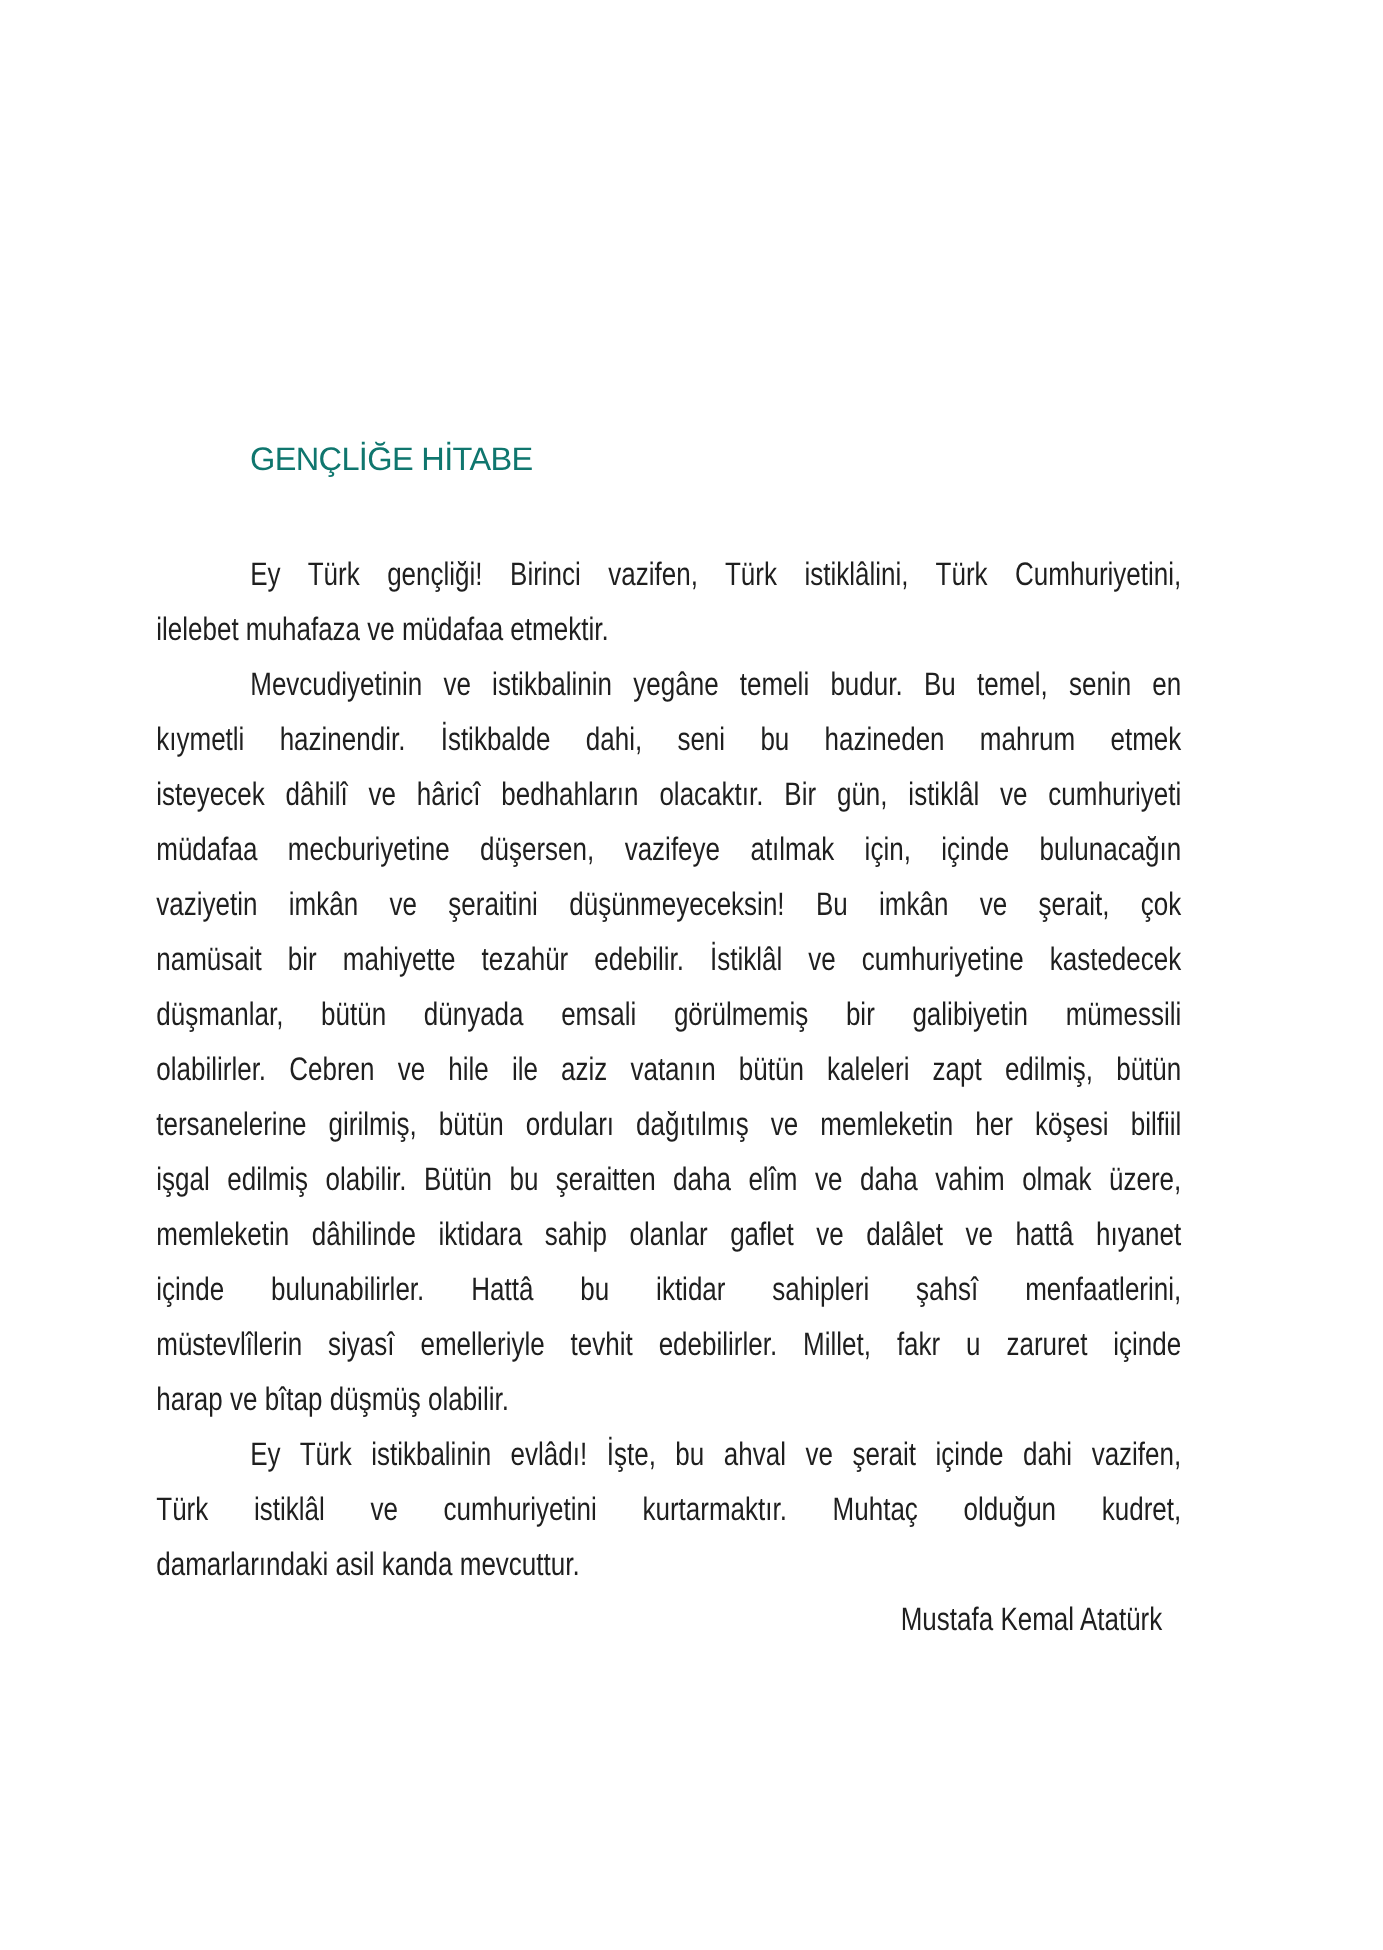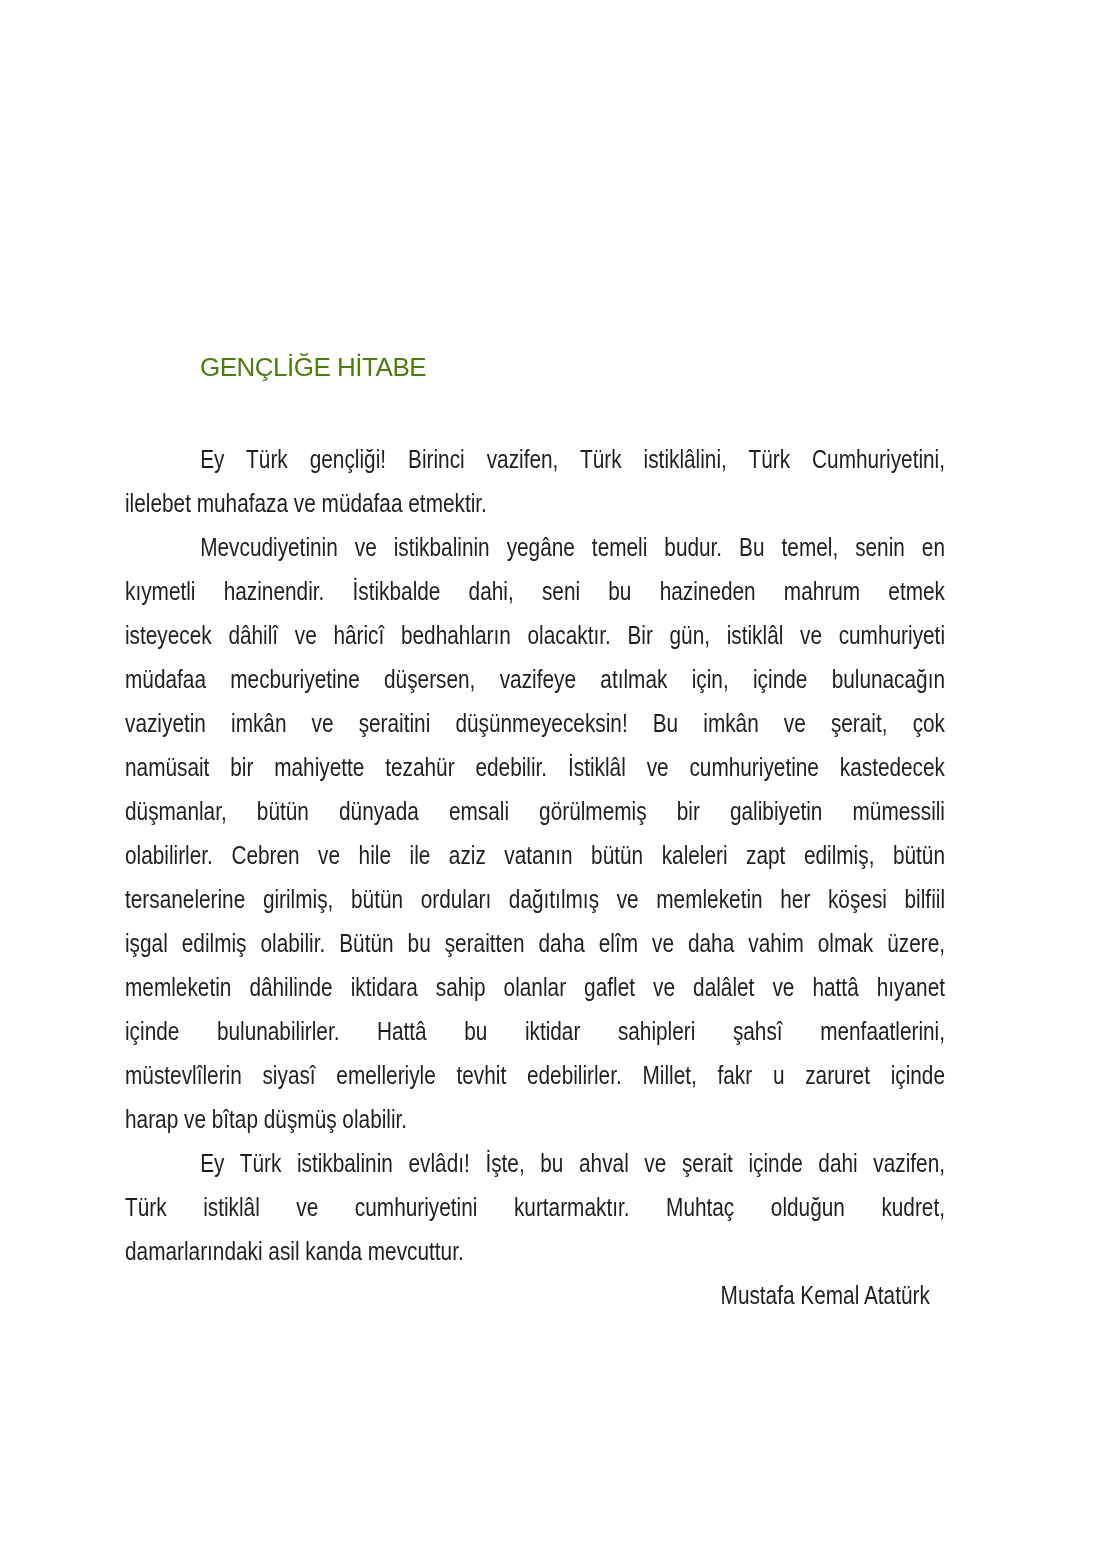--- a/index.html
+++ b/index.html
@@ -23,21 +23,21 @@
     overflow: hidden;
   }
   .doc-title {
     position: absolute;
     left: 200px;
     top: 352px;
     font-size: 26px;
     line-height: 30px;
     letter-spacing: -0.5px;
     white-space: nowrap;
-    color: #4d7c0f;
+    color: #0f766e;
   }
   
   .body-text {
     position: absolute;
     left: 125px;
     top: 437px;
     width: 1025px;
     transform: scaleX(0.8);
     transform-origin: 0 0;
     font-size: 26px;

